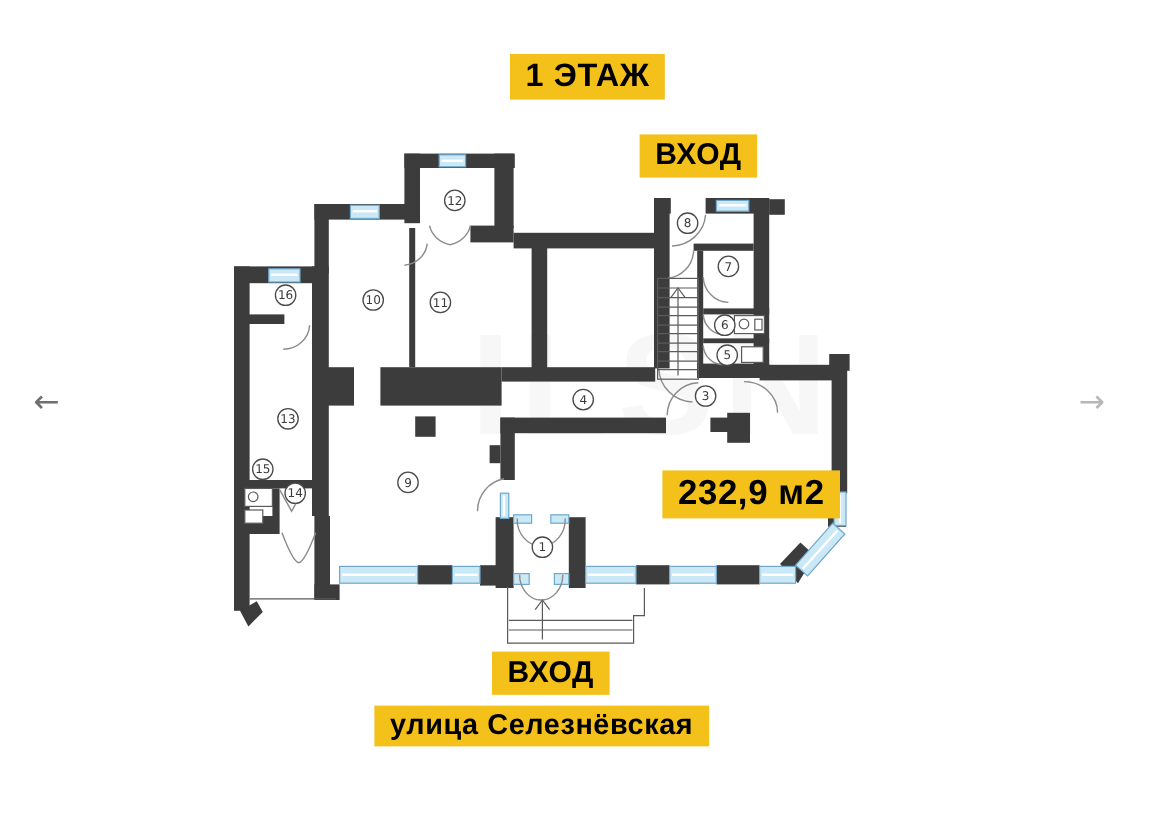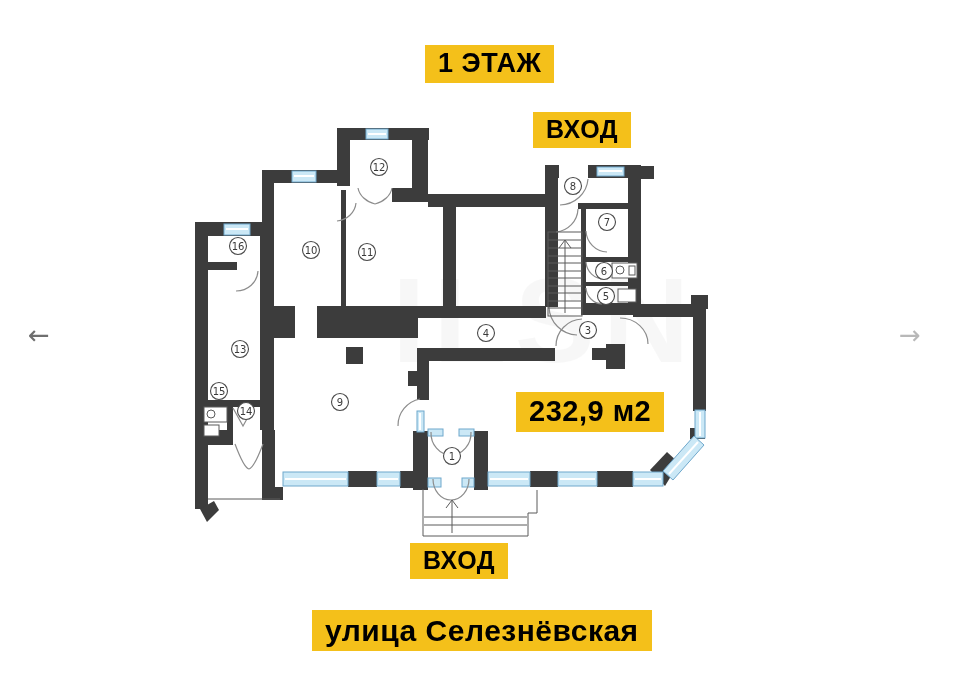--- a/index.html
+++ b/index.html
@@ -202,19 +202,19 @@
         <text x="246" y="414.5" class="roomt">14</text>
         <circle cx="219" cy="391" r="8.5" class="roomc"></circle>
         <text x="219" y="394.5" class="roomt">15</text>
         <circle cx="238" cy="246" r="8.5" class="roomc"></circle>
         <text x="238" y="249.5" class="roomt">16</text>
       </g>
   </svg>
 
   <div class="tag" style="left:425px;top:45px;font-size:27px">1 ЭТАЖ</div>
   <div class="tag" style="left:533px;top:112px;font-size:25px">ВХОД</div>
-  <div class="tag" style="left:516px;top:392px;font-size:29px">232,9 м2</div>
+  <div class="tag" style="left:552px;top:392px;font-size:29px">232,9 м2</div>
   <div class="tag" style="left:410px;top:543px;font-size:25px">ВХОД</div>
-  <div class="tag" style="left:312px;top:610px;font-size:30px">улица Селезнёвская</div>
+  <div class="tag" style="left:312px;top:588px;font-size:24px">улица Селезнёвская</div>
 
   <div class="nav" id="nav-prev">←</div>
   <div class="nav" id="nav-next">→</div>
 </div>
 
 </body></html>

